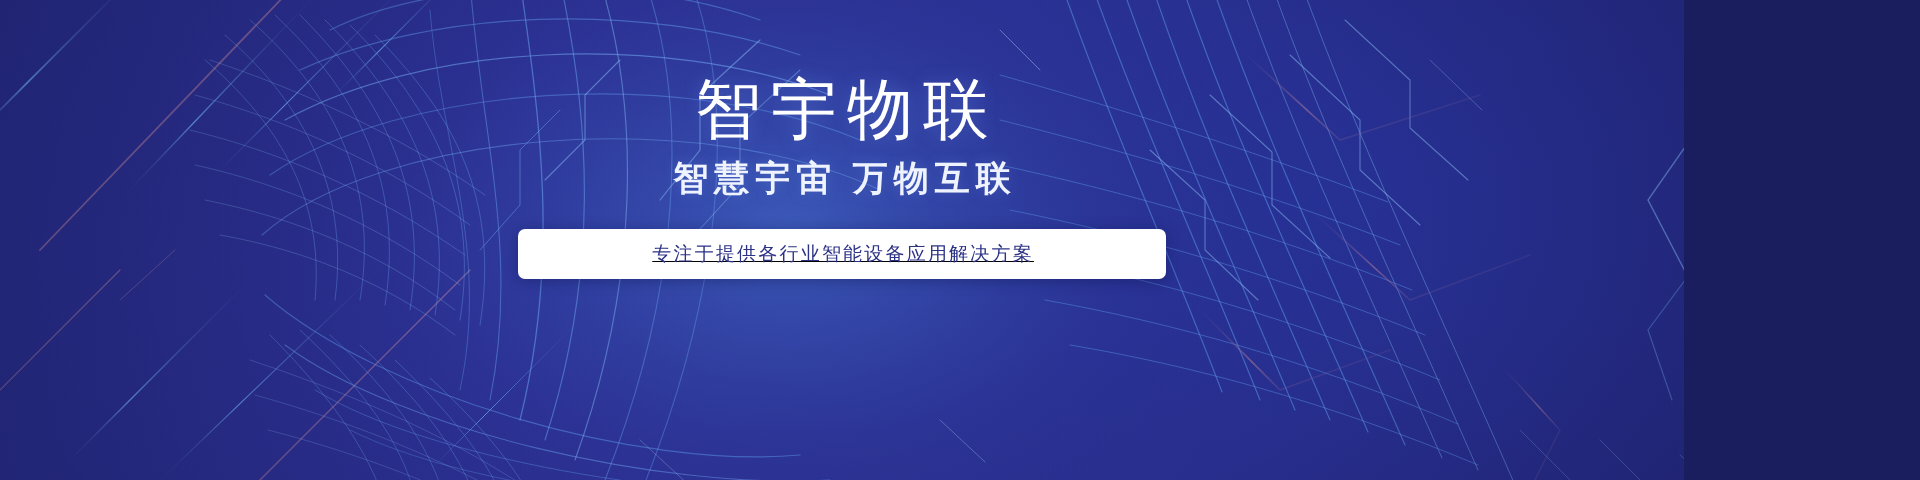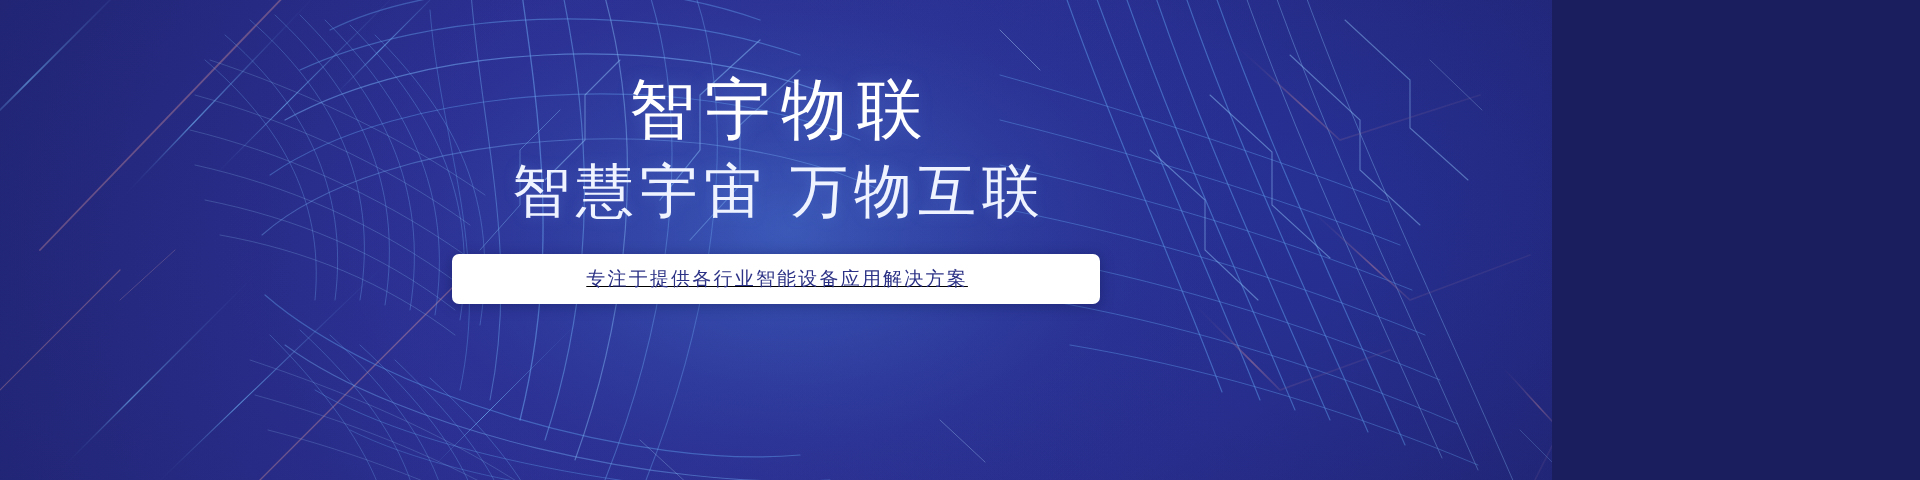--- a/index.html
+++ b/index.html
@@ -2,21 +2,21 @@
 <html><head>
 <meta charset="utf-8">
 <style>
   html, body {
     margin: 0;
     padding: 0;
     background: #1a1d5e;
   }
   #banner {
     position: relative;
-    width: 1552px;
+    width: 1684px;
     height: 480px;
     overflow: hidden;
     background: #2a2d8c;
     font-family: "Liberation Sans", "DejaVu Sans", sans-serif;
     user-select: none;
   }
   
   .bg-layer {
     position: absolute;
     inset: 0;
@@ -50,25 +50,25 @@
     font-size: 66px;
     line-height: 1.08;
     letter-spacing: 10px;
     text-indent: 10px;
     font-weight: 400;
     text-shadow: 0 0 18px rgba(120,170,255,0.30);
   }
   #subtitle {
     margin-top: 14px;
     color: #eef3ff;
-    font-size: 58px;
+    font-size: 35px;
     line-height: 1.1;
     letter-spacing: 6px;
     text-indent: 6px;
-    font-weight: 400;
+    font-weight: 700;
     text-shadow: 0 0 14px rgba(120,170,255,0.25);
   }
   #tagline-box {
     margin-top: 31px;
     width: 648px;
     height: 50px;
     background: #ffffff;
     border-radius: 7px;
     display: flex;
     align-items: center;

